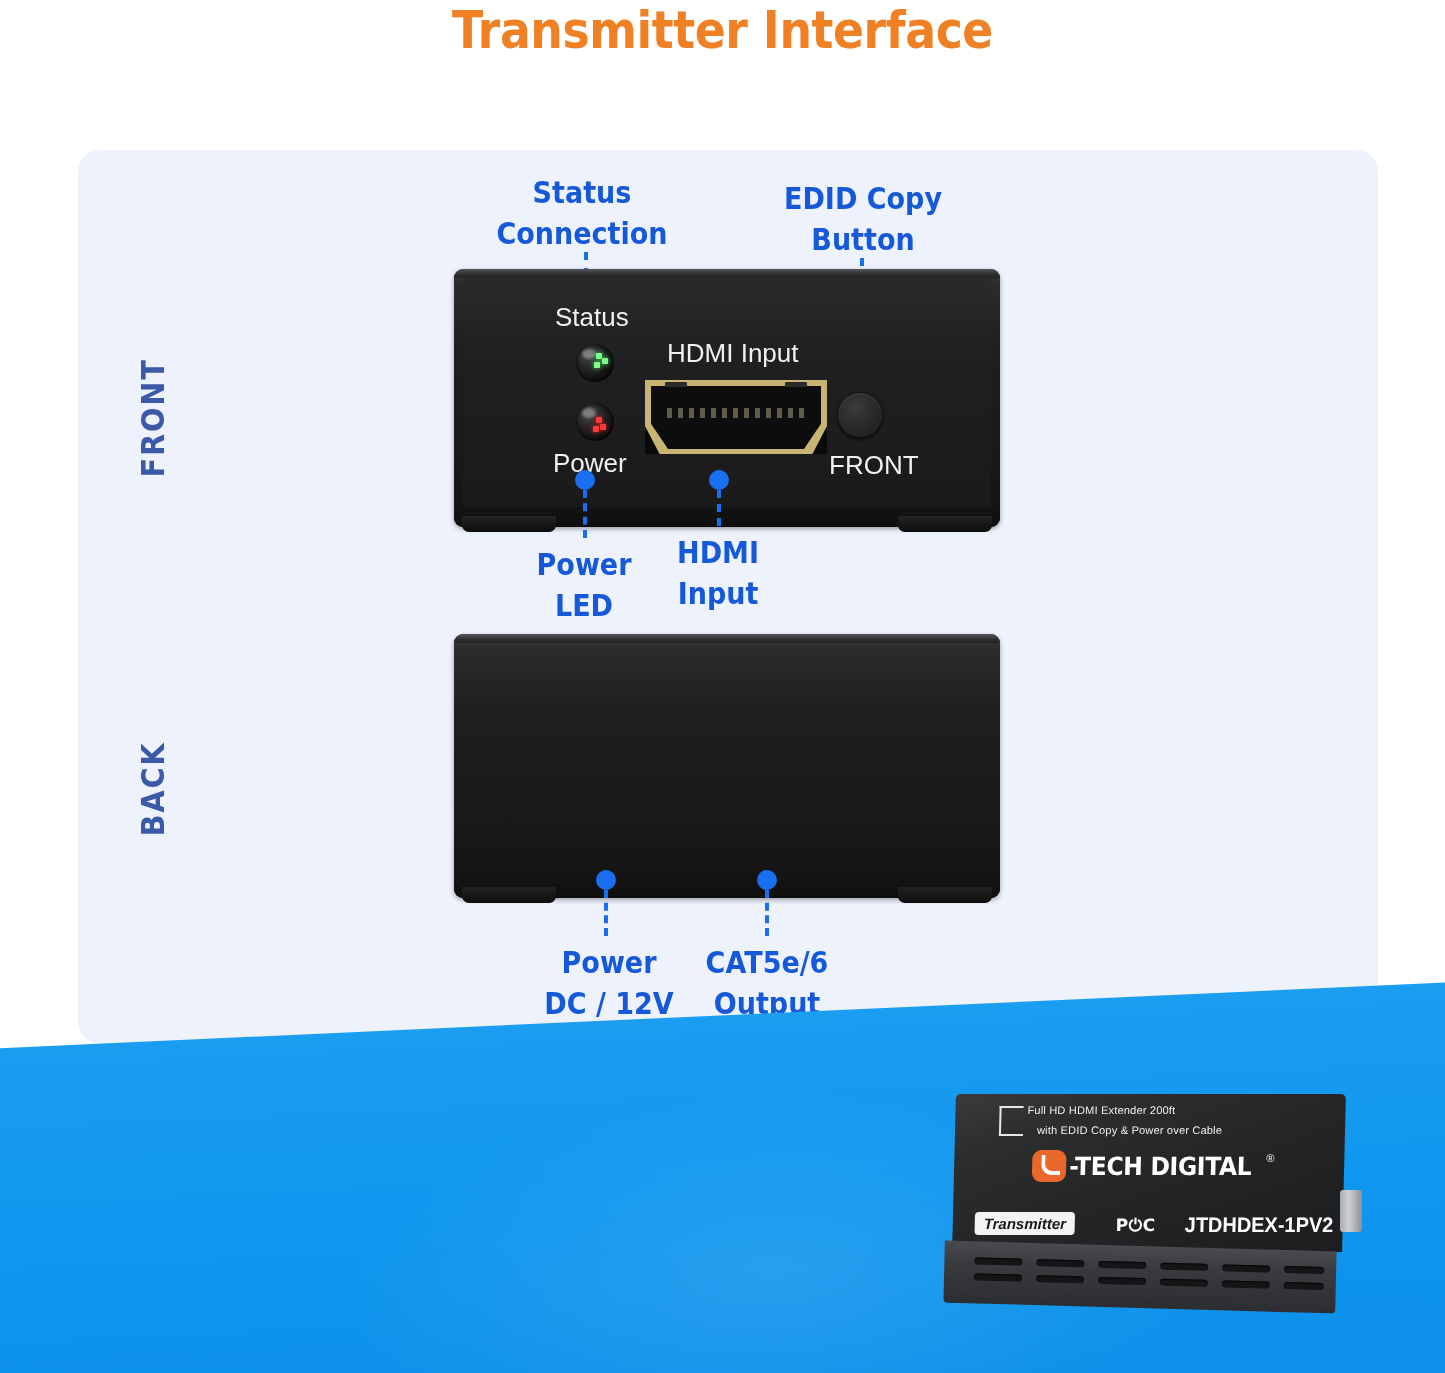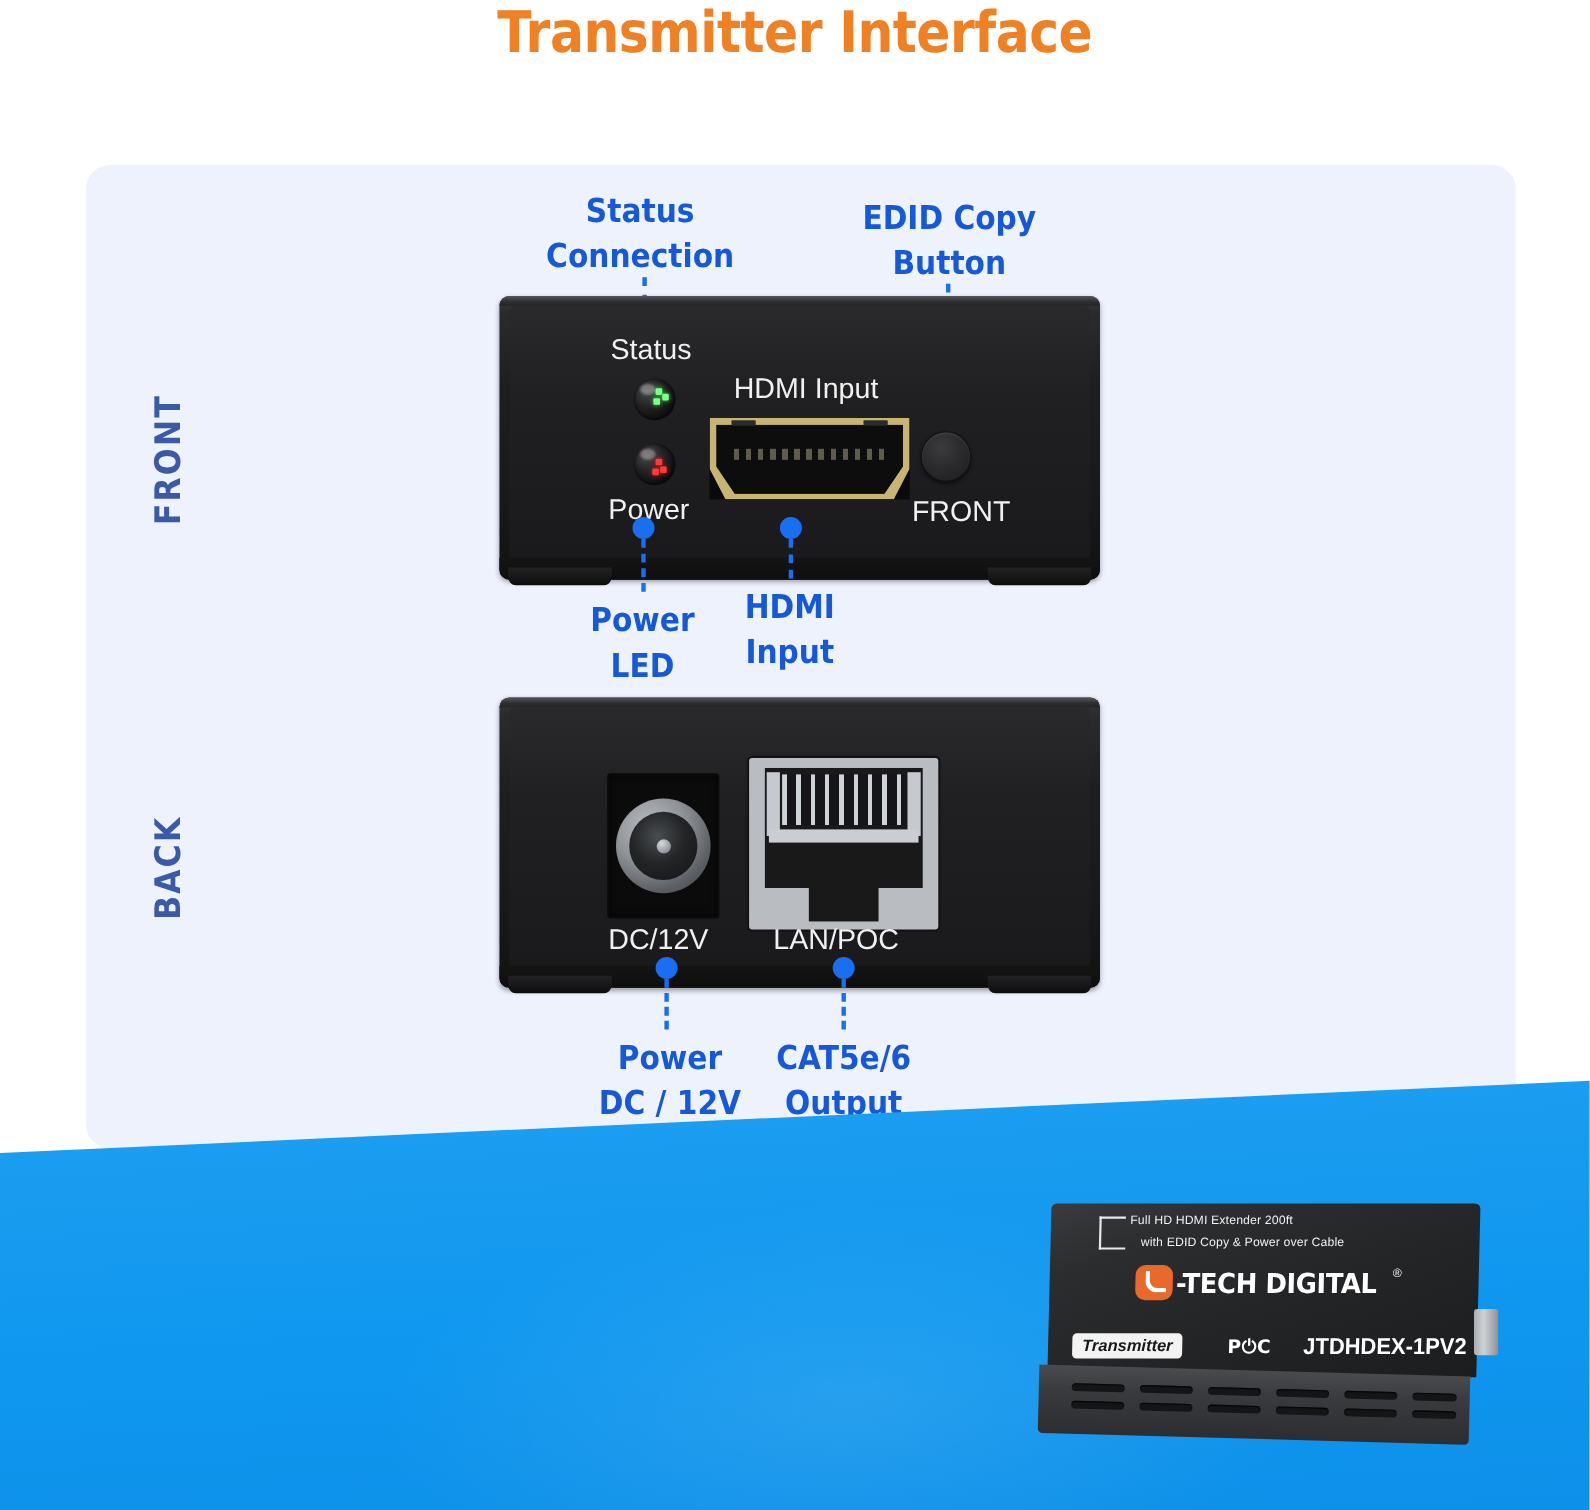--- a/index.html
+++ b/index.html
@@ -485,39 +485,20 @@
 <div class="callout" style="left:484px; top:544px; width:200px;">Power
 LED</div>
 
 <div class="leader-dot" style="left:709px; top:470px;"></div>
 <div class="leader" style="left:717px; top:490px; height:36px;"></div>
 <div class="callout" style="left:618px; top:532px; width:200px;">HDMI
 Input</div>
 
 <div class="device" style="left:454px; top:634px; width:546px; height:264px;">
   <div class="device-top-bevel"></div>
-  <div class="device-face">
-
-    <div class="dc-jack-frame" style="left:89px; top:60px;">
-      <span class="dc-jack-ring"></span>
-      <span class="dc-jack-hole"></span>
-      <span class="dc-jack-pin"></span>
-    </div>
-    <span class="panel-text" style="left:90px; top:196px;">DC/12V</span>
-
-    <div class="rj45-frame" style="left:218px; top:46px;">
-      <span class="rj45-inner">
-        <span class="rj45-contacts"></span>
-        <span class="rj45-lipL"></span>
-        <span class="rj45-lipR"></span>
-        <span class="rj45-latchbar"></span>
-      </span>
-    </div>
-    <span class="panel-text" style="left:240px; top:196px;">LAN/POC</span>
-  </div>
   <div class="device-base"></div>
   <div class="foot left"></div>
   <div class="foot right"></div>
 </div>
 
 <div class="leader-dot" style="left:596px; top:870px;"></div>
 <div class="leader" style="left:604px; top:890px; height:46px;"></div>
 <div class="callout" style="left:500px; top:942px; width:218px;">Power
 DC / 12V</div>
 

